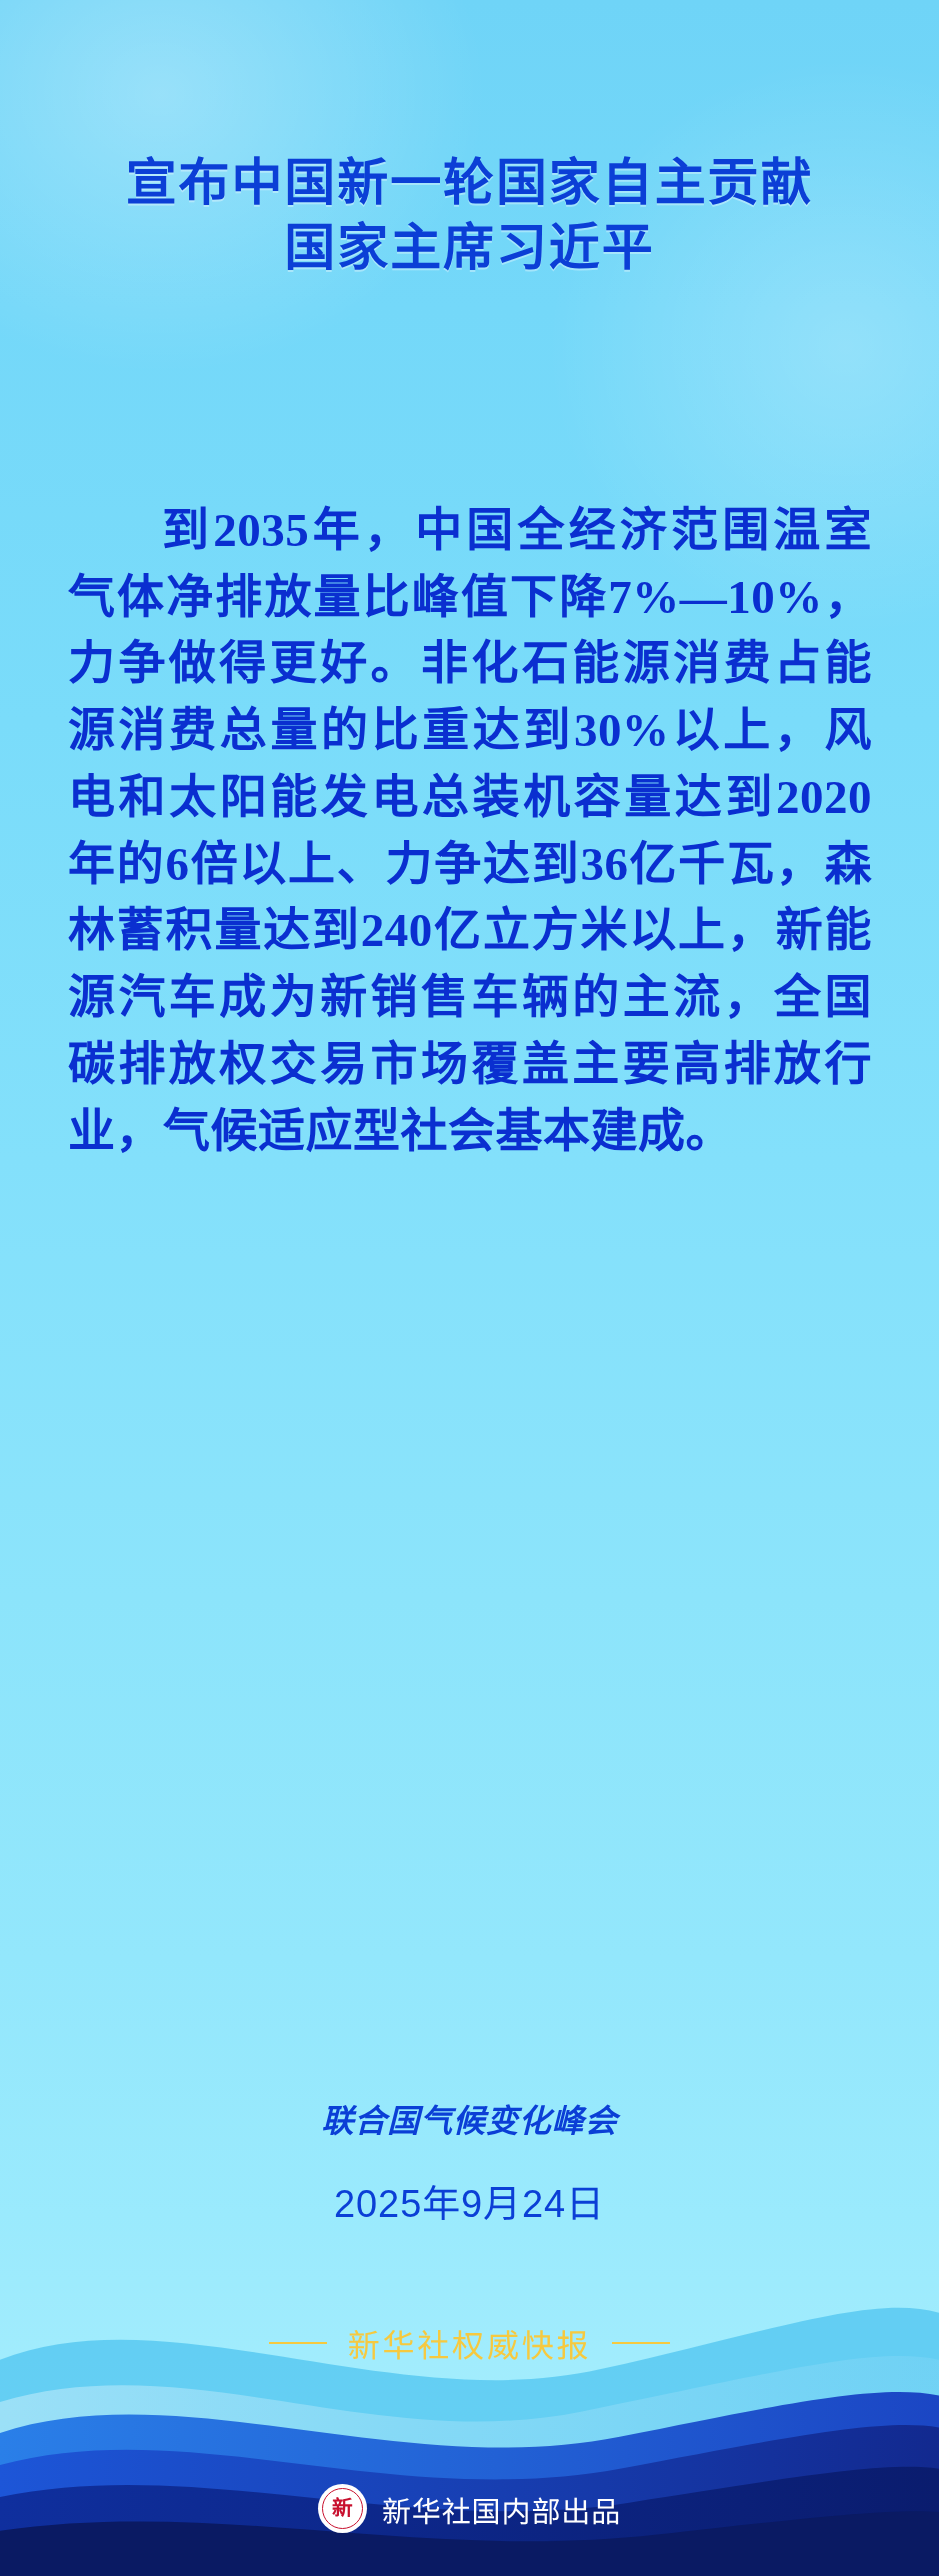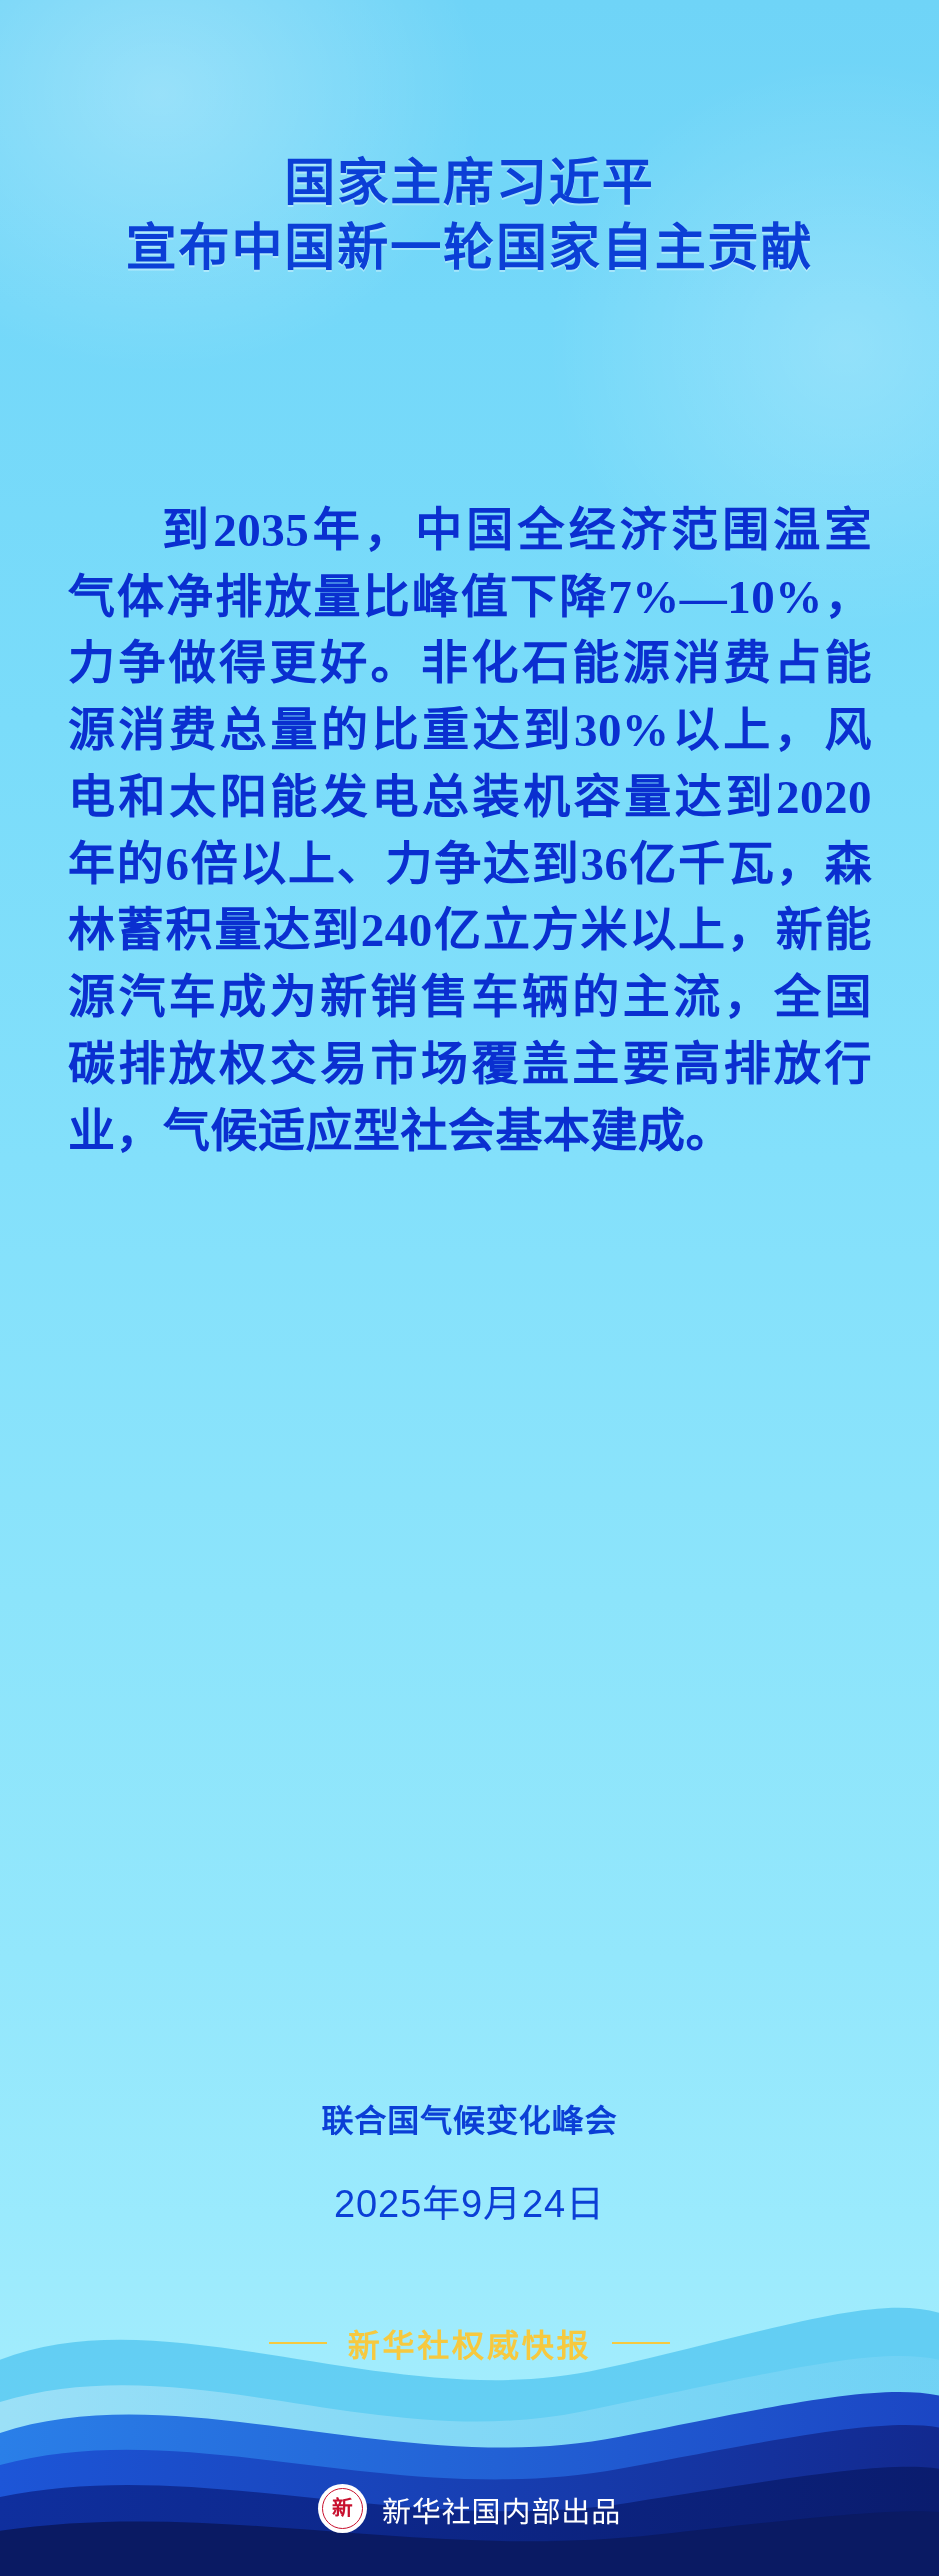--- a/index.html
+++ b/index.html
@@ -91,20 +91,21 @@
     left: 0;
     width: 939px;
     text-align: center;
   }
   .meta-event {
     color: #0b3fd6;
     font-weight: bold;
     font-size: 32px;
     letter-spacing: 0.9px;
     margin-bottom: 32px;
+    font-style: italic;
   }
   .meta-date {
     color: #0b3fd6;
     font-size: 38px;
     letter-spacing: 0.9px;
   }
 
   
   .brand-strip {
     position: absolute;
@@ -117,21 +118,21 @@
     gap: 20.7px;
     z-index: 5;
   }
   .brand-rule {
     width: 58px;
     height: 2.8px;
     background: #f6c93f;
   }
   .brand-text {
     color: #f6c93f;
-    font-weight: bold;
+    font-weight: normal;
     font-size: 32px;
     letter-spacing: 2.8px;
   }
 
   
   .waves {
     position: absolute;
     left: 0;
     bottom: 0;
     width: 939px;
@@ -182,22 +183,22 @@
 </style>
 </head>
 <body>
 
 <div class="poster">
 
   <div class="glow-tl"></div>
   <div class="glow-tr"></div>
 
   <div class="title-block">
+    <div class="title-line">宣布中国新一轮国家自主贡献</div>
     <div class="title-line">国家主席习近平</div>
-    <div class="title-line">宣布中国新一轮国家自主贡献</div>
   </div>
 
   <div class="body-block">
     <p class="para">到2035年，中国全经济范围温室气体净排放量比峰值下降7%—10%，力争做得更好。非化石能源消费占能源消费总量的比重达到30%以上，风电和太阳能发电总装机容量达到2020年的6倍以上、力争达到36亿千瓦，森林蓄积量达到240亿立方米以上，新能源汽车成为新销售车辆的主流，全国碳排放权交易市场覆盖主要高排放行业，气候适应型社会基本建成。</p>
   </div>
 
   <div class="meta-block">
     <div class="meta-event">联合国气候变化峰会</div>
     <div class="meta-date">2025年9月24日</div>
   </div>

